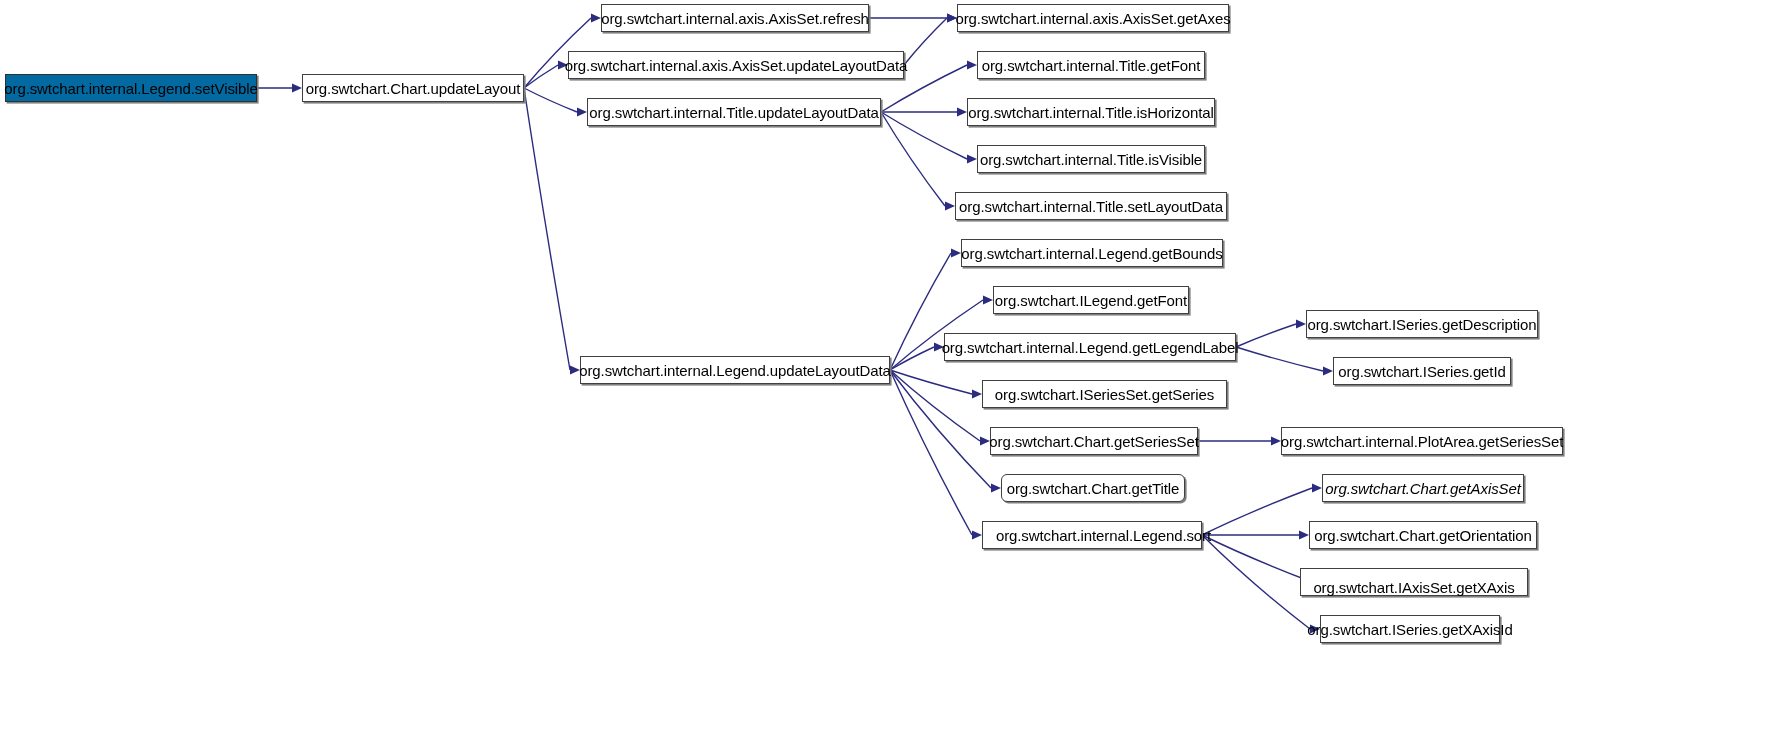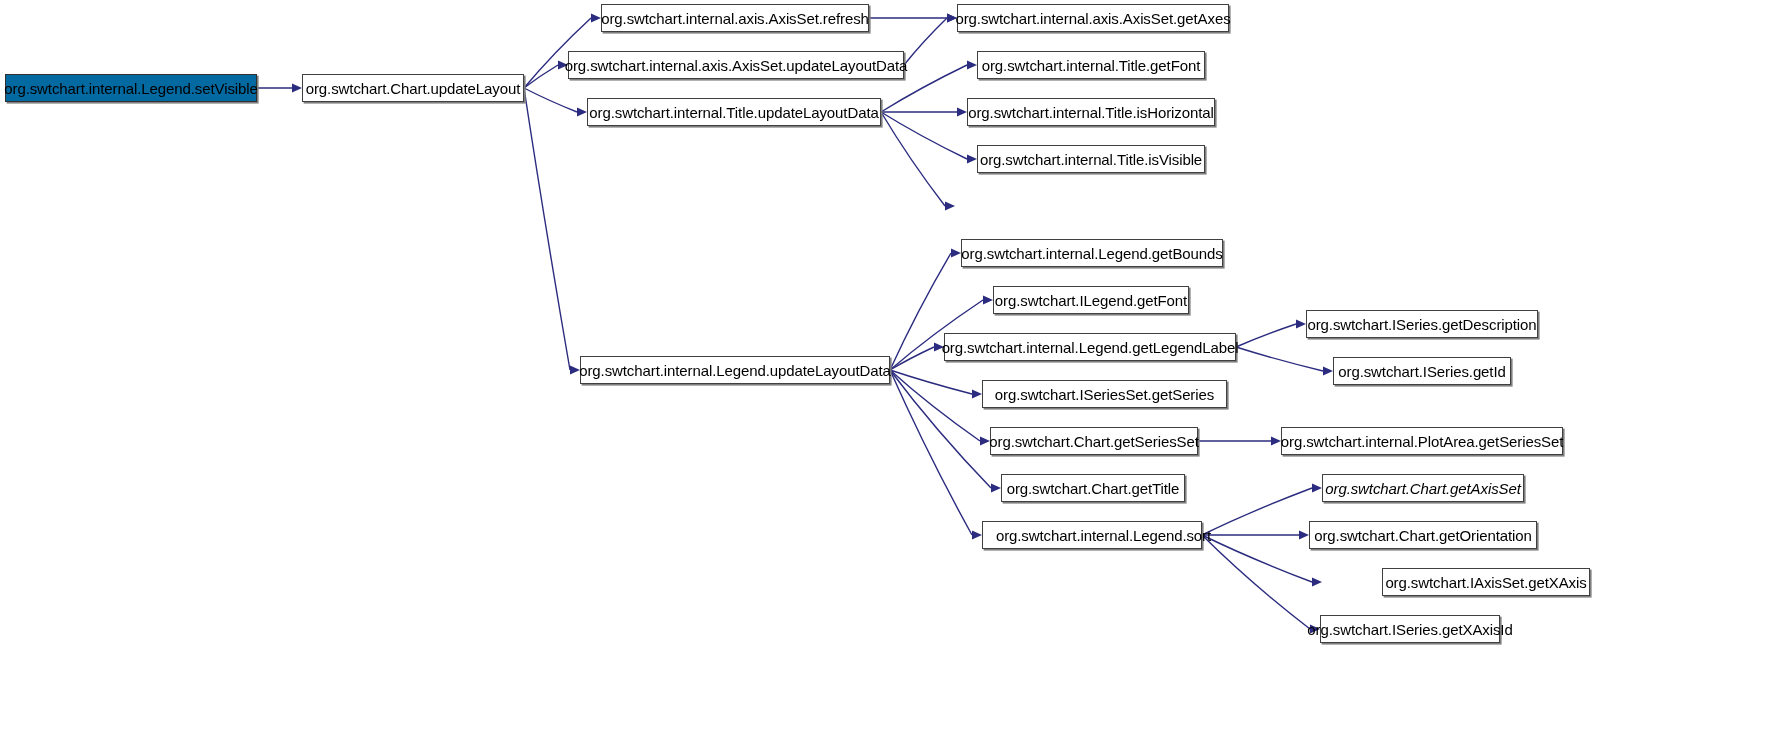--- a/index.html
+++ b/index.html
@@ -125,58 +125,61 @@
     </div>
     <div class="node" style="left: 977px; top: 51px; width: 228px;">
       <span class="node-label">org.swtchart.internal.Title.getFont</span>
     </div>
     <div class="node" style="left: 967px; top: 98px; width: 248px;">
       <span class="node-label">org.swtchart.internal.Title.isHorizontal</span>
     </div>
     <div class="node" style="left: 977px; top: 145px; width: 228px;">
       <span class="node-label">org.swtchart.internal.Title.isVisible</span>
     </div>
+    <div class="node" style="left: 955px; top: 192px; width: 272px;">
+      <span class="node-label">org.swtchart.internal.Title.setLayoutData</span>
+    </div>
     <div class="node" style="left: 580px; top: 356px; width: 310px;">
       <span class="node-label">org.swtchart.internal.Legend.updateLayoutData</span>
     </div>
     <div class="node" style="left: 961px; top: 239px; width: 262px; justify-content: center;">
       <span class="node-label">org.swtchart.internal.Legend.getBounds</span>
     </div>
     <div class="node" style="left: 993px; top: 286px; width: 196px;">
       <span class="node-label">org.swtchart.ILegend.getFont</span>
     </div>
     <div class="node" style="left: 944px; top: 333px; width: 292px;">
       <span class="node-label">org.swtchart.internal.Legend.getLegendLabel</span>
     </div>
     <div class="node" style="left: 982px; top: 380px; width: 245px;">
       <span class="node-label">org.swtchart.ISeriesSet.getSeries</span>
     </div>
     <div class="node" style="left: 990px; top: 427px; width: 208px;">
       <span class="node-label">org.swtchart.Chart.getSeriesSet</span>
     </div>
-    <div class="node" style="left: 1001px; top: 474px; width: 184px;">
+    <div class="node" style="left: 1001px; top: 474px; width: 184px; border-radius: 6px;">
       <span class="node-label">org.swtchart.Chart.getTitle</span>
     </div>
     <div class="node" style="left: 982px; top: 521px; width: 220px; padding-left: 23px;">
       <span class="node-label">org.swtchart.internal.Legend.sort</span>
     </div>
     <div class="node" style="left: 1306px; top: 310px; width: 232px;">
       <span class="node-label">org.swtchart.ISeries.getDescription</span>
     </div>
     <div class="node" style="left: 1333px; top: 357px; width: 178px;">
       <span class="node-label">org.swtchart.ISeries.getId</span>
     </div>
     <div class="node" style="left: 1281px; top: 427px; width: 282px;">
       <span class="node-label">org.swtchart.internal.PlotArea.getSeriesSet</span>
     </div>
     <div class="node" style="left: 1322px; top: 474px; width: 202px; font-style: italic;">
       <span class="node-label">org.swtchart.Chart.getAxisSet</span>
     </div>
     <div class="node" style="left: 1309px; top: 521px; width: 228px;">
       <span class="node-label">org.swtchart.Chart.getOrientation</span>
     </div>
-    <div class="node" style="left: 1382px; top: 568px; width: 208px;">
+    <div class="node" style="left: 1300px; top: 568px; width: 228px; align-items: flex-end;">
       <span class="node-label">org.swtchart.IAxisSet.getXAxis</span>
     </div>
     <div class="node" style="left: 1320px; top: 615px; width: 180px;">
       <span class="node-label">org.swtchart.ISeries.getXAxisId</span>
     </div>
   </div>
 
 </body></html>

